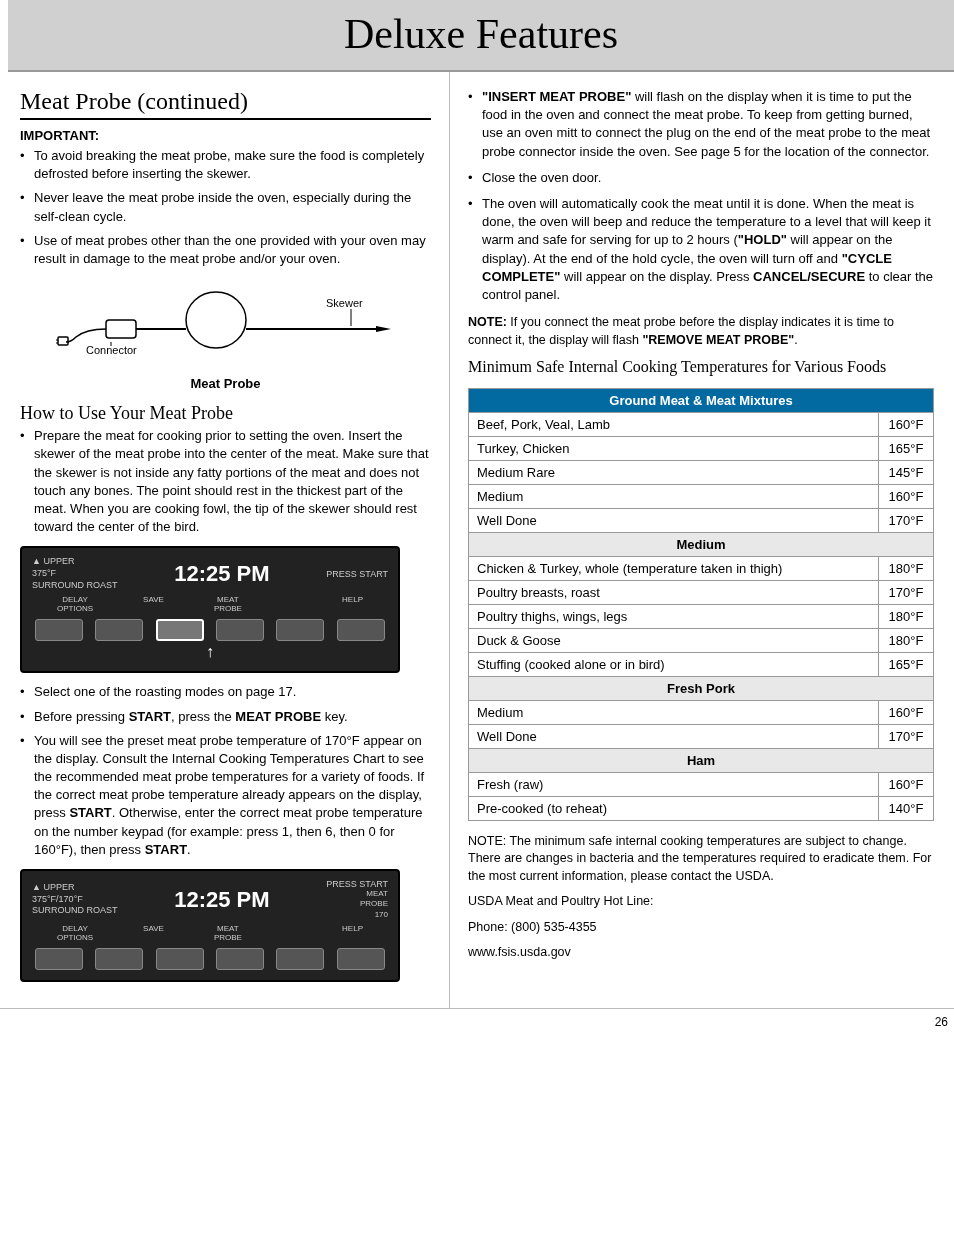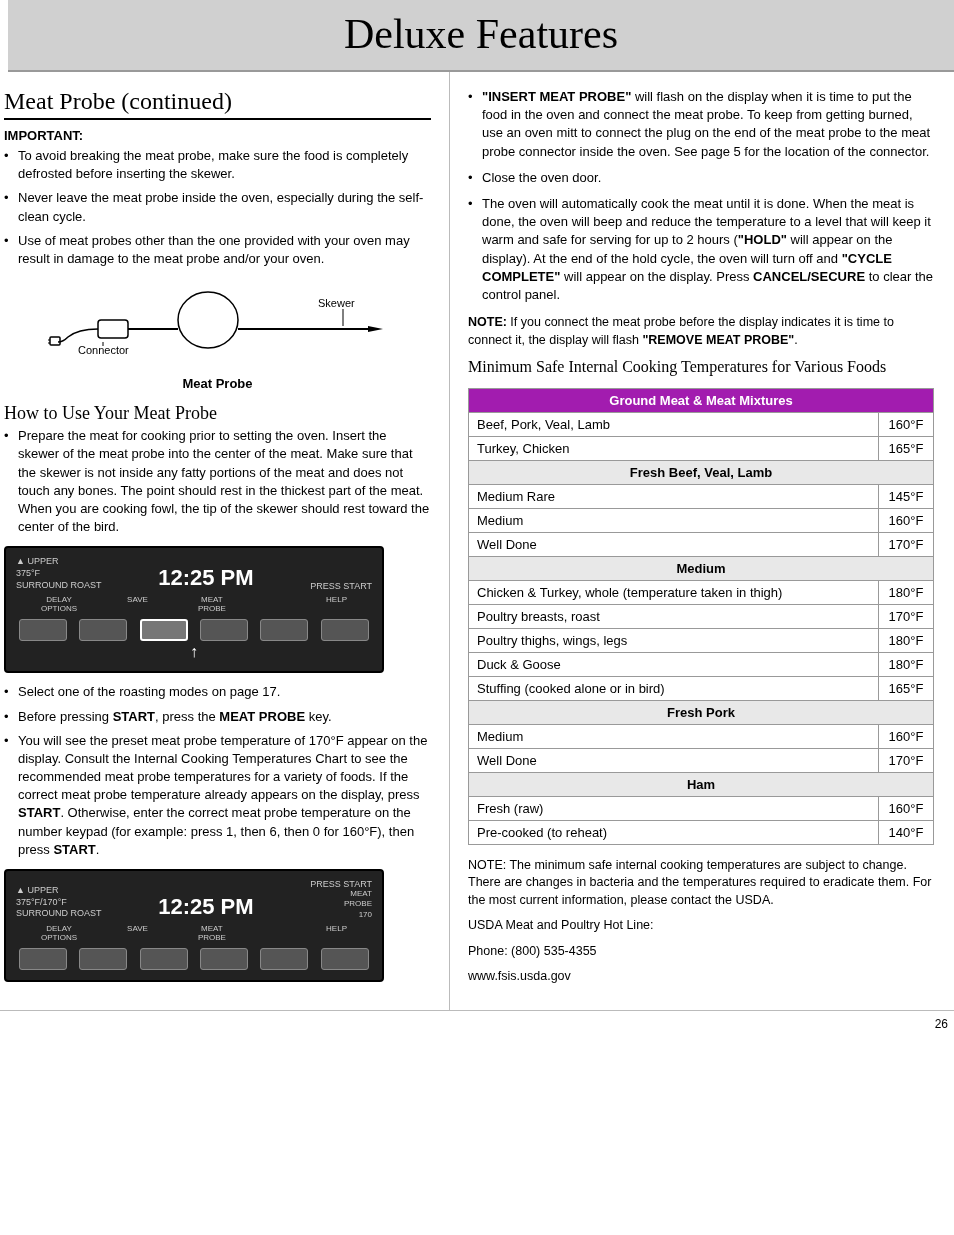--- a/index.html
+++ b/index.html
@@ -23,21 +23,21 @@
       font-weight: normal;
       font-family: Georgia, serif;
     }
     .page-body {
       display: flex;
       flex-direction: row;
       padding: 0;
     }
     .left-col {
       width: 450px;
-      padding: 16px 18px 16px 4px;
+      padding: 16px 18px 16px 20px;
       border-right: 1px solid #bbb;
     }
     .right-col {
       flex: 1;
       padding: 16px 20px 16px 18px;
     }
     .section-title {
       font-size: 24px;
       font-weight: normal;
       font-family: Georgia, serif;
@@ -91,21 +91,21 @@
       background: #222;
       color: #fff;
       border-radius: 4px;
       padding: 8px 10px 10px;
       margin: 10px 0;
       width: 380px;
     }
     .display-top-row {
       display: flex;
       justify-content: space-between;
-      align-items: flex-end;
+      align-items: center;
       margin-bottom: 4px;
     }
     .display-upper-text {
       font-size: 9px;
       color: #ccc;
       line-height: 1.3;
     }
     .display-time {
       font-size: 22px;
       font-weight: bold;
@@ -167,21 +167,21 @@
       width: 100%;
       border-collapse: collapse;
       margin-bottom: 12px;
       font-size: 13px;
     }
     .temp-table th, .temp-table td {
       border: 1px solid #999;
       padding: 4px 8px;
     }
     .temp-table thead th {
-      background: #a21caf;
+      background: #0369a1;
       color: #fff;
       font-weight: bold;
       text-align: center;
     }
     .temp-table .category-row td {
       background: #e8e8e8;
       font-weight: bold;
       text-align: center;
     }
     .temp-table td:last-child {
@@ -356,23 +356,20 @@
       </thead>
       <tbody>
         <tr>
           <td>Beef, Pork, Veal, Lamb</td>
           <td>160°F</td>
         </tr>
         <tr>
           <td>Turkey, Chicken</td>
           <td>165°F</td>
         </tr>
-        <tr class="category-row">
-          <td colspan="2">Fresh Beef, Veal, Lamb</td>
-        </tr>
         <tr>
           <td>Medium Rare</td>
           <td>145°F</td>
         </tr>
         <tr>
           <td>Medium</td>
           <td>160°F</td>
         </tr>
         <tr>
           <td>Well Done</td>

